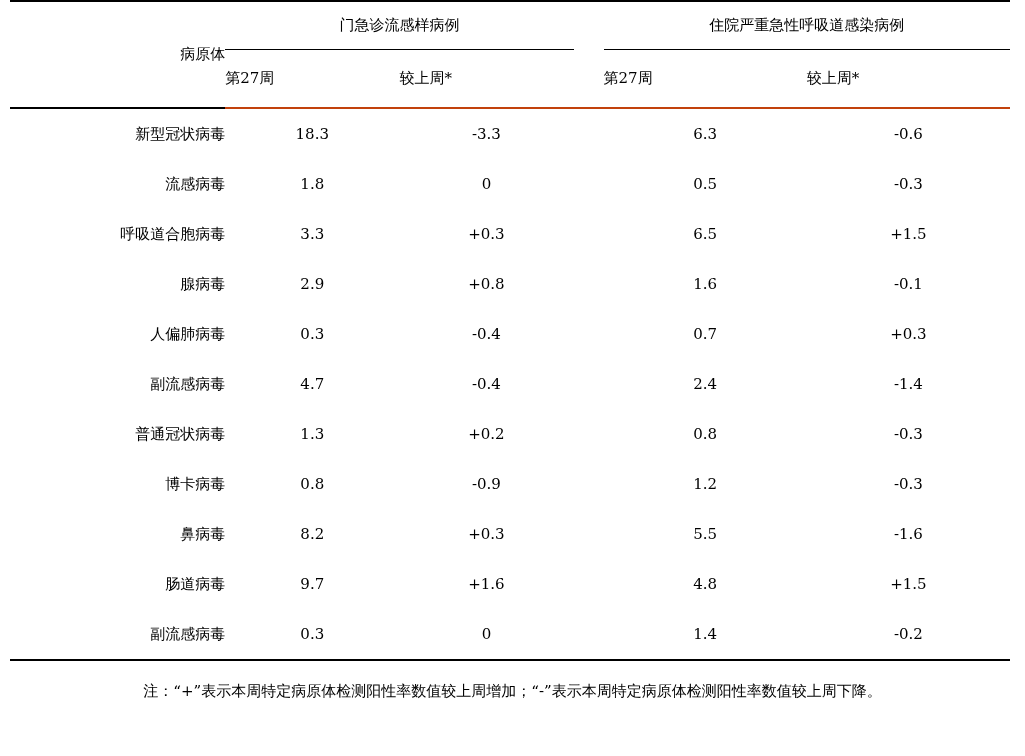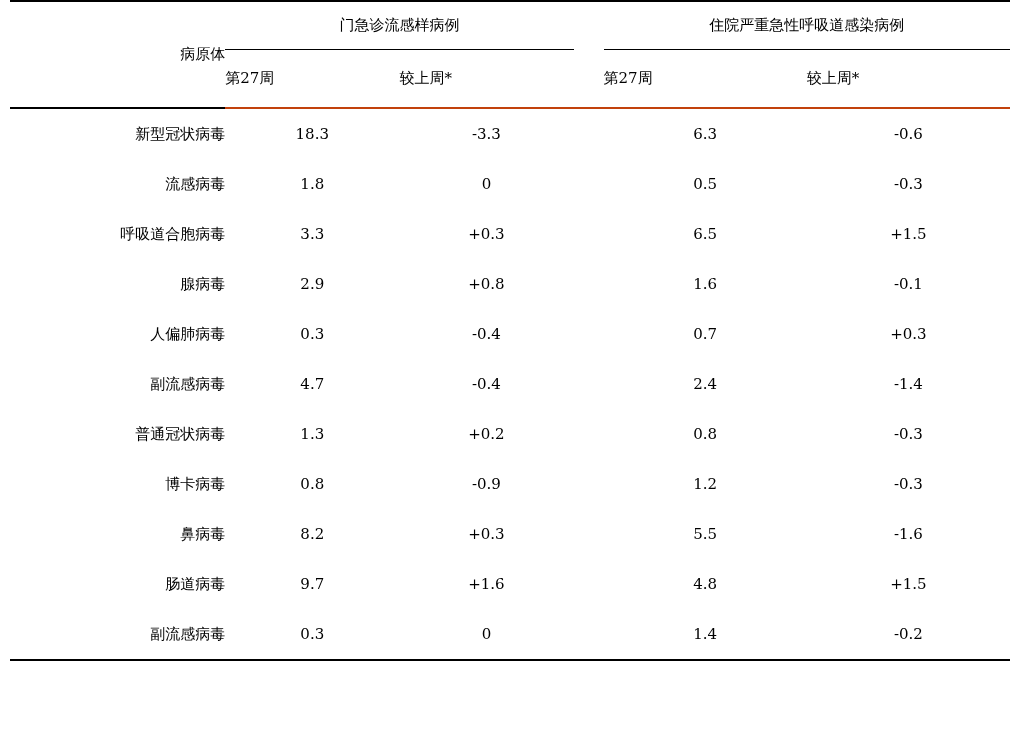--- a/index.html
+++ b/index.html
@@ -185,14 +185,15 @@
           <td class="c-path">副流感病毒</td>
           <td class="c-num">0.3</td>
           <td class="c-num">0</td>
           <td></td>
           <td class="c-num">1.4</td>
           <td class="c-num">-0.2</td>
         </tr>
       </tbody>
   </table>
 
+  <div class="footnote">注：“+”表示本周特定病原体检测阳性率数值较上周增加；“-”表示本周特定病原体检测阳性率数值较上周下降。</div>
 
 </div>
 
 </body></html>

